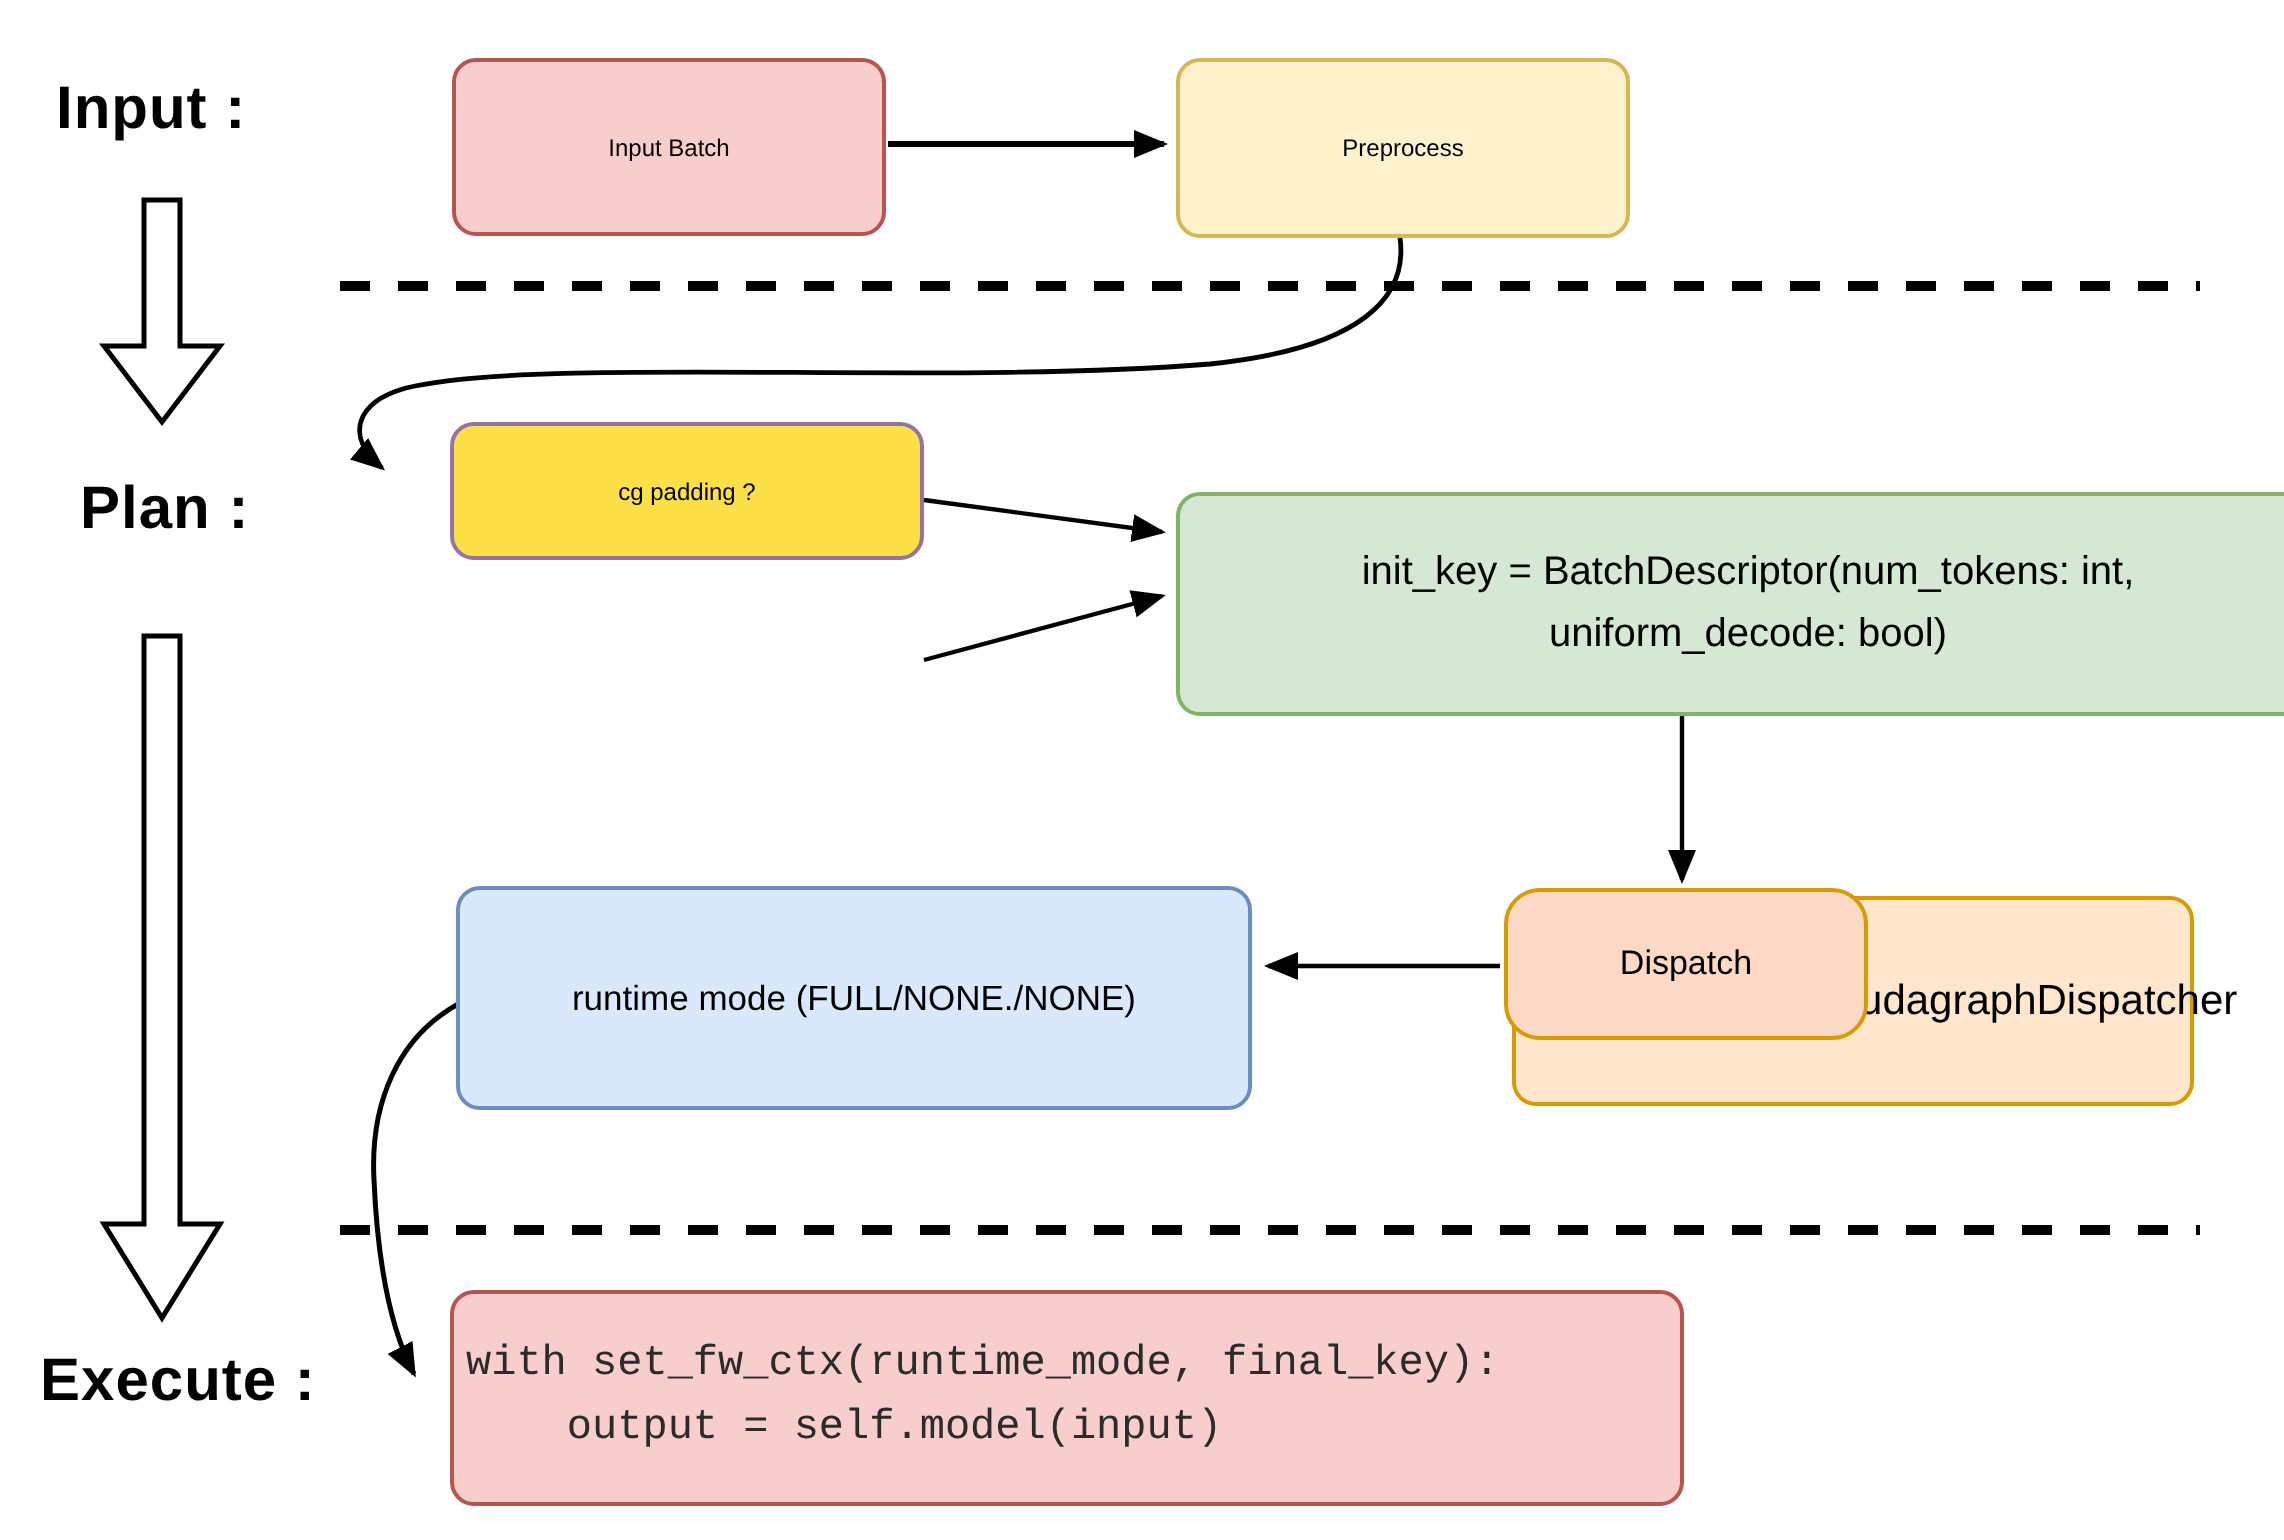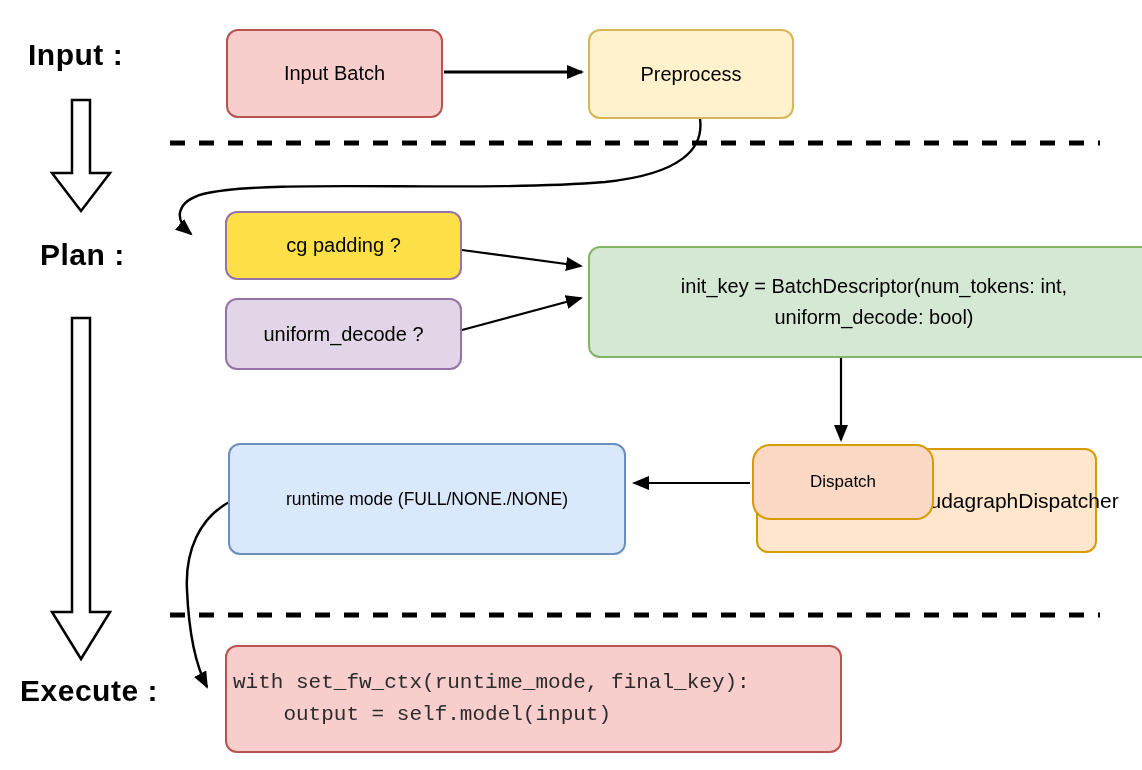--- a/index.html
+++ b/index.html
@@ -21,21 +21,21 @@
   .node{
     position:absolute;z-index:2;
     box-sizing:border-box;
     border:2px solid #000;
     border-radius:12px;
     display:flex;flex-direction:column;
     align-items:center;justify-content:center;
     color:#000;text-align:center;
   }
   .node .line{display:block;white-space:pre;}
-  .fs20{font-size:20px;}
+  .fs20{font-size:12px;}
   .fs21{font-size:21px;line-height:32px;}
   .green-text{font-size:20px;line-height:31px;}
   .blue-text{font-size:17.5px;line-height:28px;}
   .dispatch-text{font-size:17px;}
   .code-box{
     font-family:"Liberation Mono","DejaVu Sans Mono",monospace;
     font-size:21px;line-height:32px;
     color:#2b2b2b;
     align-items:flex-start;justify-content:center;
     padding-left:6px;text-align:left;
@@ -74,31 +74,28 @@
   </svg>
 
   <div class="stage-label" style="left:28px;top:38px;">Input :</div>
   <div class="stage-label" style="left:40px;top:238px;">Plan :</div>
   <div class="stage-label" style="left:20px;top:674px;">Execute :</div>
 
   <div class="node fs20" style="left: 226px; top: 29px; width: 217px; height: 89px; background-color: rgb(248, 206, 204); border-color: rgb(184, 84, 80);">
     <span class="line">Input Batch</span>
   </div>
 
-  <div class="node fs20" style="left: 588px; top: 29px; width: 206px; height: 90px; background-color: rgb(255, 242, 204); border-color: rgb(214, 182, 86);">
+  <div class="node fs20" style="left: 588px; top: 29px; width: 227px; height: 90px; background-color: rgb(255, 242, 204); border-color: rgb(214, 182, 86);">
     <span class="line">Preprocess</span>
   </div>
 
   <div class="node fs20" style="left: 225px; top: 211px; width: 237px; height: 69px; background-color: #fde047; border-color: rgb(150, 115, 166);">
     <span class="line">cg padding ?</span>
   </div>
 
-  <div class="node fs20" style="left: 225px; top: 298px; width: 237px; height: 72px; background-color: rgb(225, 213, 231); border-color: rgb(150, 115, 166);">
-    <span class="line">uniform_decode ?</span>
-  </div>
 
   <div class="node green-text" style="left: 588px; top: 226px; width: 572px; height: 112px; background-color: rgb(213, 232, 212); border-color: rgb(130, 179, 102); margin-top: 20px;">
     <span class="line">init_key = BatchDescriptor(num_tokens: int,</span>
     <span class="line">uniform_decode: bool)</span>
   </div>
 
   <div class="node blue-text" style="left: 228px; top: 443px; width: 398px; height: 112px; background-color: rgb(218, 232, 252); border-color: rgb(108, 142, 191);">
     <span class="line">runtime mode (FULL/NONE./NONE)</span>
   </div>
 

